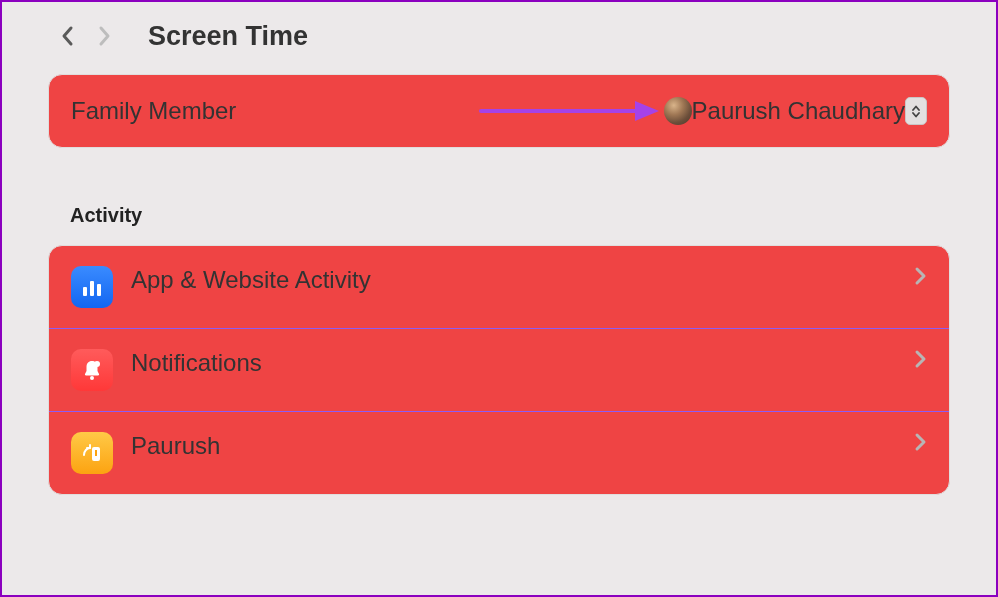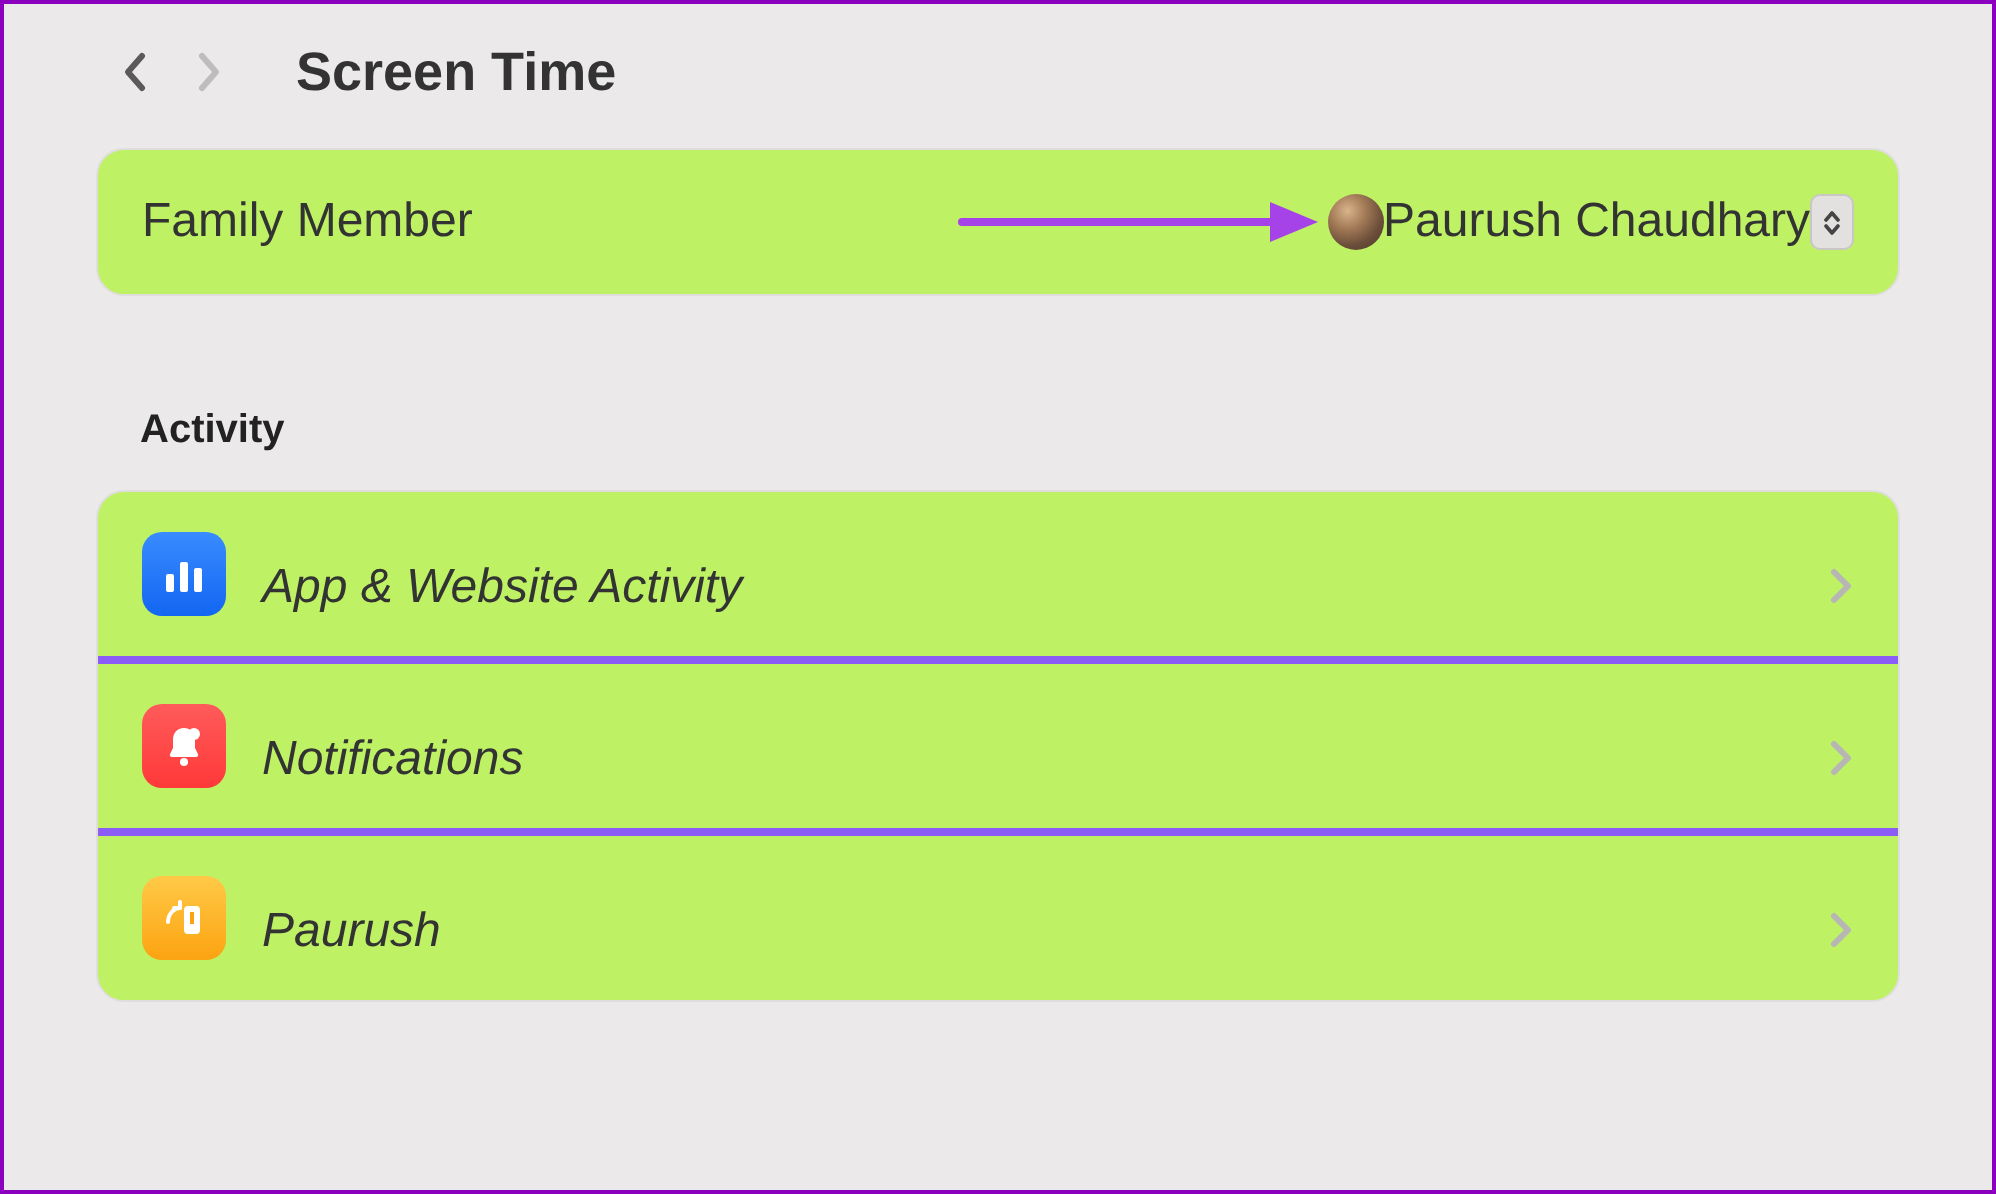--- a/index.html
+++ b/index.html
@@ -30,21 +30,21 @@
     .nav-back svg { stroke: #5a5a5a; }
     .nav-fwd svg { stroke: #bdbdbd; }
     .title {
       font-size: 27px;
       font-weight: 700;
       margin-left: 24px;
       color: #333;
     }
     .card {
       margin: 0 46px;
-      background: #bef264;
+      background: #ef4444;
       border: 1px solid #e0dddd;
       border-radius: 14px;
       overflow: hidden;
     }
     .family-row {
       display: flex;
       align-items: center;
       justify-content: space-between;
       padding: 22px 22px 22px 22px;
       position: relative;
@@ -92,27 +92,26 @@
       pointer-events: none;
     }
     .section-title {
       font-size: 20px;
       font-weight: 700;
       margin: 56px 0 18px 68px;
       color: #222;
     }
     .list-row {
       display: flex;
-      align-items: flex-end;
+      align-items: flex-start;
       padding: 20px 22px;
       gap: 18px;
       cursor: pointer;
-      font-style: italic;
-    }
-    .list-row + .list-row { border-top: 4px solid #8b5cf6; }
+    }
+    .list-row + .list-row { border-top: 1px solid #8b5cf6; }
     .row-icon {
       width: 42px;
       height: 42px;
       border-radius: 10px;
       display: flex;
       align-items: center;
       justify-content: center;
       flex-shrink: 0;
     }
     .icon-blue { background: linear-gradient(180deg, #3a8bff 0%, #1266f1 100%); }

